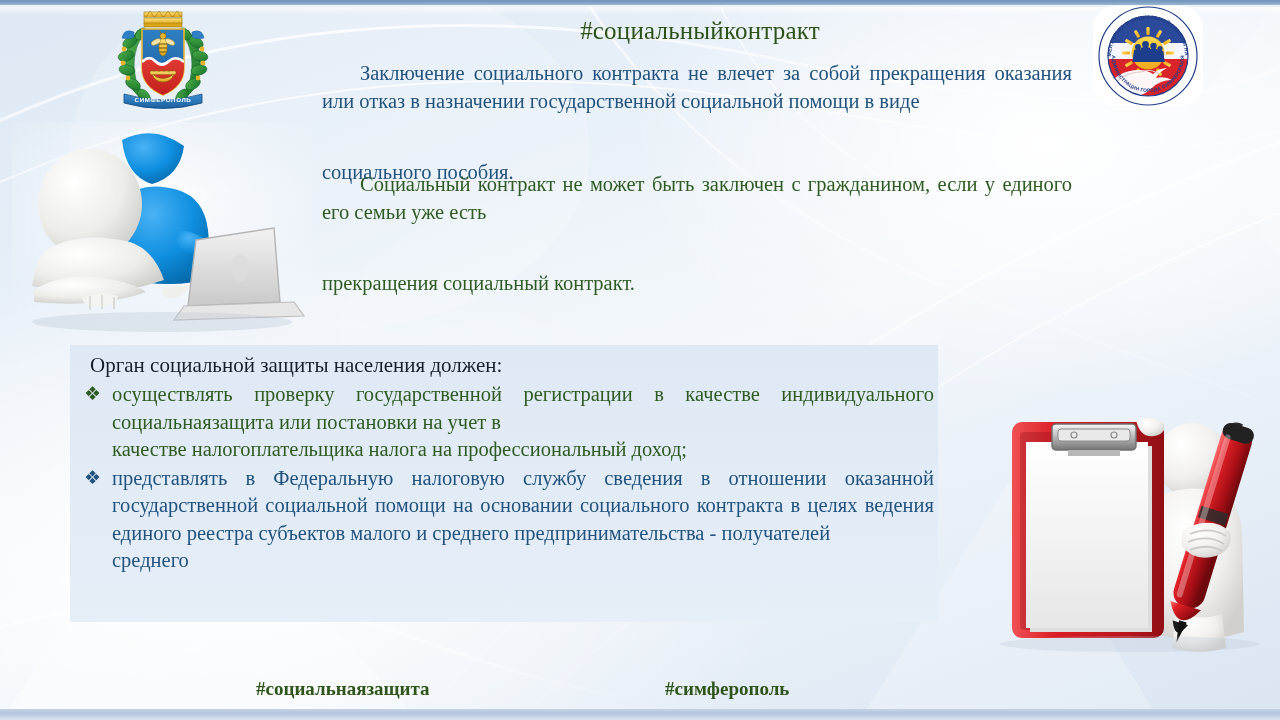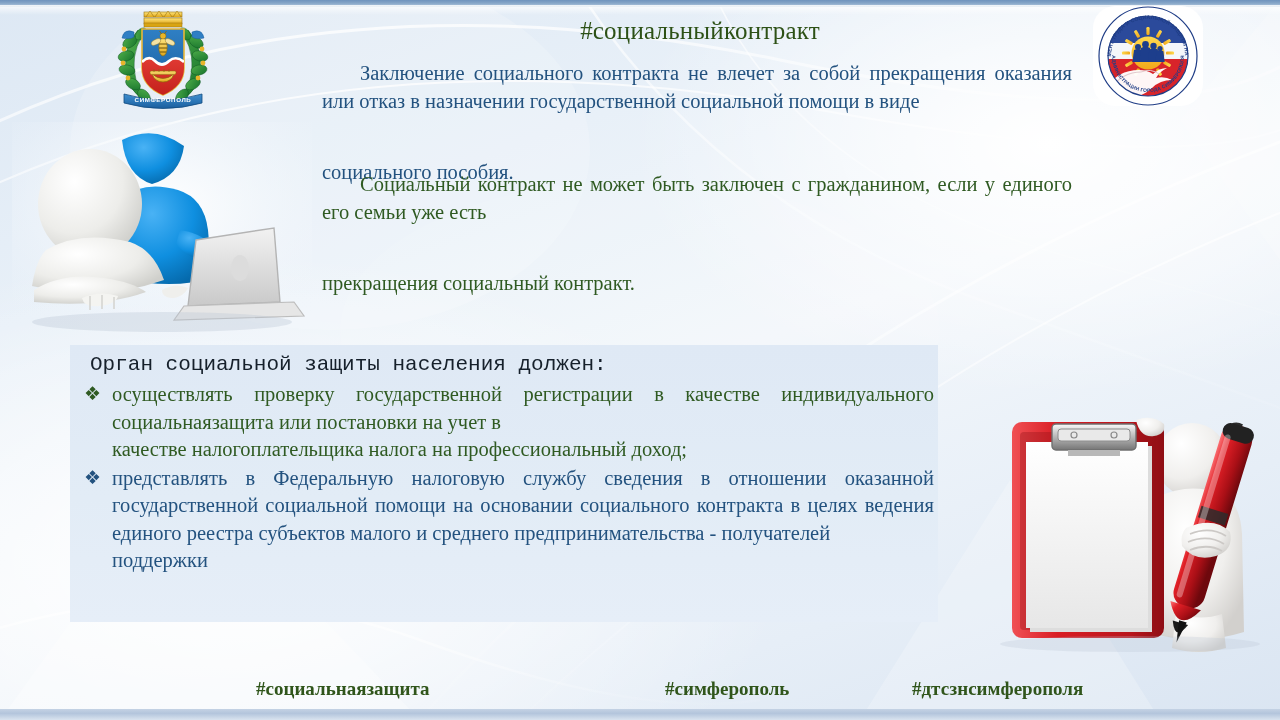--- a/index.html
+++ b/index.html
@@ -51,21 +51,20 @@
   .para .lastline{display:block;text-indent:0;margin-top:44px;}
 
   
   .panel{
     position:absolute;left:70px;top:345px;width:868px;height:277px;
     background:linear-gradient(180deg,#dfe9f5 0%,#e2ecf6 55%,#e6eef8 100%);
   }
   .panel-head{
     position:absolute;left:20px;top:7px;font-size:21px;line-height:26px;
     color:#16202b;
-    font-family:Liberation Mono, monospace;
   }
   .blist{position:absolute;left:8px;top:36px;width:856px;margin:0;padding:0;list-style:none;}
   .blist li{
     position:relative;padding-left:34px;margin:0 0 1px 0;
     font-size:20.5px;line-height:27.5px;
     text-align:justify;text-justify:inter-word;
   }
   .blist li .bul{
     position:absolute;left:6px;top:-1px;font-size:19px;line-height:27.5px;
   }
@@ -349,21 +348,21 @@
     <div class="panel-head">Орган социальной защиты населения должен:</div>
     <ul class="blist">
       <li class="green">
         <span class="bul">❖</span>
         <span>осуществлять проверку государственной регистрации в качестве индивидуального социальнаязащита или постановки на учет в</span>
         <span class="lastline">качестве налогоплательщика налога на профессиональный доход;</span>
       </li>
       <li class="blue">
         <span class="bul">❖</span>
         <span>представлять в Федеральную налоговую службу сведения в отношении оказанной государственной социальной помощи на основании социального контракта в целях ведения единого реестра субъектов малого и среднего предпринимательства - получателей</span>
-        <span class="lastline">поддержки</span>
+        <span class="lastline">среднего</span>
       </li>
     </ul>
   </div>
 
   <svg class="ill-right" viewBox="0 0 290 240">
     <defs>
       <linearGradient id="clipRed" x1="0" y1="0" x2="1" y2="0">
         <stop offset="0%" stop-color="#f05054"></stop>
           <stop offset="30%" stop-color="#d91d24"></stop>
         <stop offset="78%" stop-color="#b8151c"></stop>
@@ -426,16 +425,15 @@
 
     <path d="M206 116 q28 -12 44 4 q4 18 -14 24 q-22 6 -34 -10 q-2 -12 4 -18 Z" fill="url(#fig)"></path>
     <path d="M210 122 q20 -8 36 2 M208 130 q20 -8 36 2 M210 138 q18 -7 32 1" stroke="#ccc9c6" stroke-width="1.8" fill="none"></path>
 
     <ellipse cx="150" cy="232" rx="130" ry="8" fill="#b9c6d4" opacity="0.28"></ellipse>
   </svg>
 
   <div class="hashrow">
     <div class="hashtag h1">#социальнаязащита</div>
     <div class="hashtag h2">#симферополь</div>
-    <div class="hashtag h3">#дтсзнсимферополя</div>
   </div>
 
 </div>
 
 </body></html>

